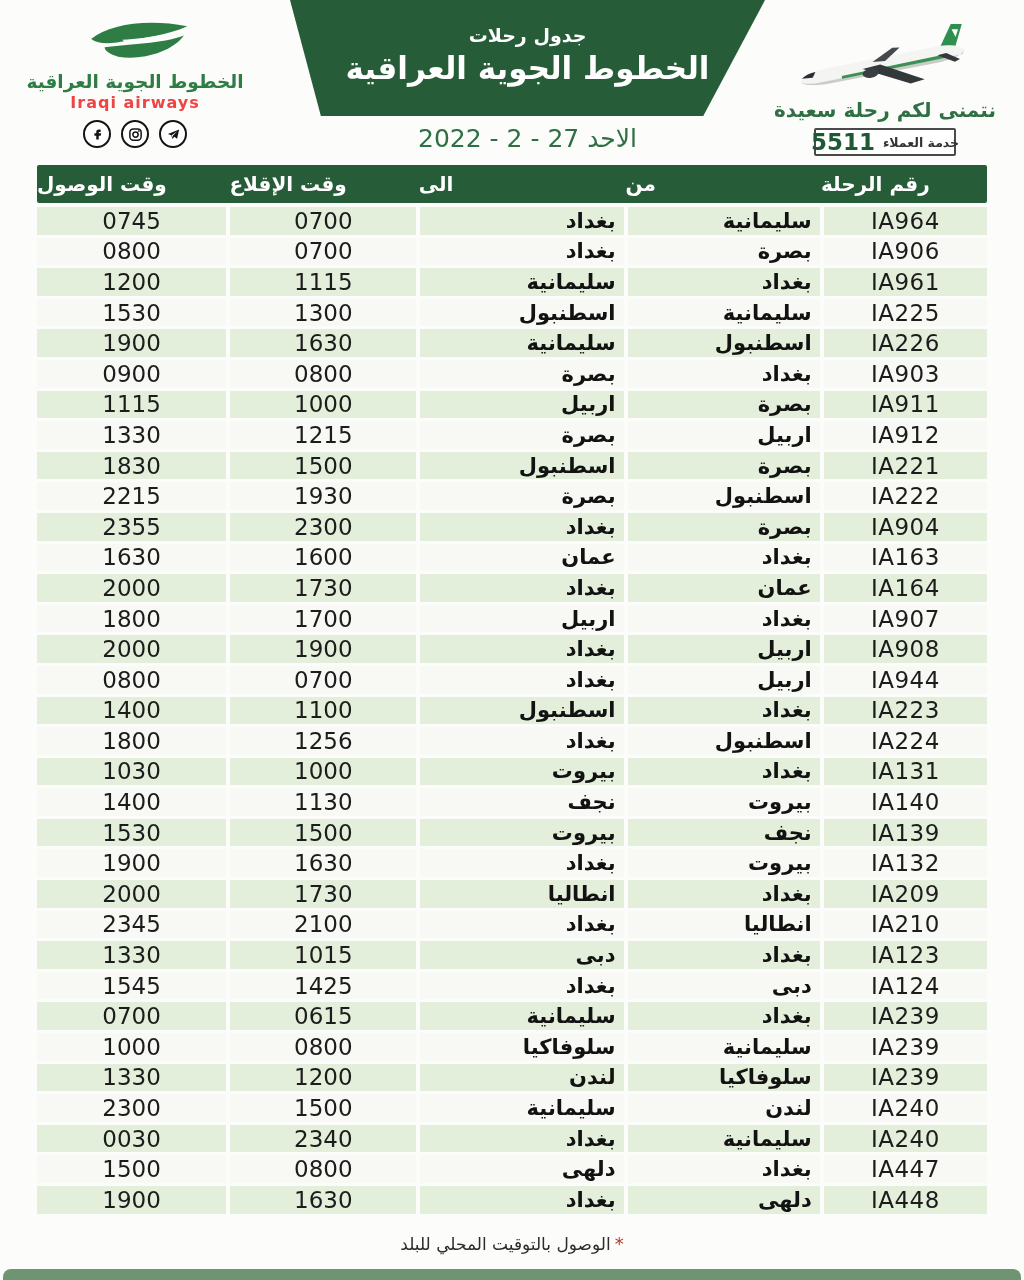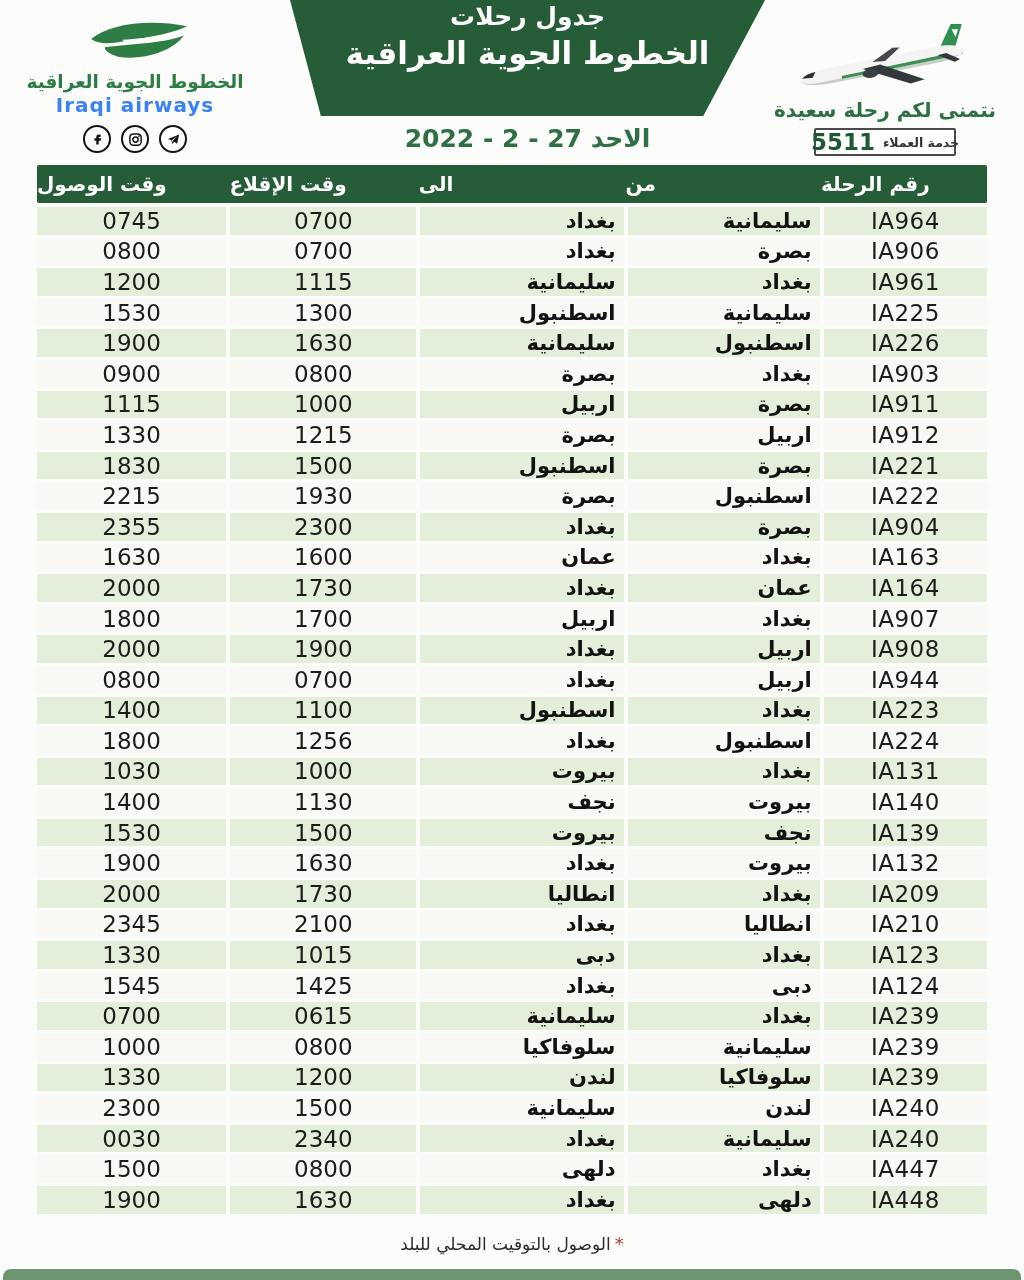--- a/index.html
+++ b/index.html
@@ -28,41 +28,41 @@
   .brand{
     position:absolute;left:30px;top:18px;width:210px;
     display:flex;flex-direction:column;align-items:center;direction:ltr;
   }
   .brand .bird{width:118px;height:52px;}
   .brand-ar{
     color:var(--green-logo);font-weight:bold;font-size:18.5px;line-height:1.1;
     margin-top:2px;white-space:nowrap;
   }
   .brand-en{
-    color:#3b82f6;font-weight:bold;font-size:20px;letter-spacing:1px;margin-top:1px;
+    color:#ef4444;font-weight:bold;font-size:16px;letter-spacing:1px;margin-top:1px;
   }
   .social{display:flex;gap:10px;margin-top:8px;direction:ltr;}
   .social .sicon{
     width:28px;height:28px;border:2px solid #141414;border-radius:50%;
     display:flex;align-items:center;justify-content:center;background:#fff;
     cursor:pointer;
   }
   .social svg{width:15px;height:15px;}
   
   .banner{
     position:absolute;left:290px;top:0;width:475px;height:116px;
     background:var(--green-dark);
     clip-path:polygon(0% 0%,100% 0%,87% 100%,6.5% 100%);
     color:#fff;text-align:center;
   }
-  .banner-line1{font-size:25px;font-weight:bold;margin-top:2px;}
+  .banner-line1{font-size:19px;font-weight:bold;margin-top:24px;}
   .banner-line2{font-size:31px;font-weight:bold;margin-top:4px;}
   .date{
     position:absolute;left:290px;top:124px;width:475px;height:36px;
-    text-align:center;color:var(--green-text);font-size:25px;font-weight:bold;
+    text-align:center;color:var(--green-text);font-size:25px;font-weight:normal;
   }
   
   .promo{
     position:absolute;left:770px;top:22px;width:230px;
     display:flex;flex-direction:column;align-items:center;
   }
   .plane{width:200px;height:76px;}
   .wish{color:var(--green-text);font-size:20px;font-weight:bold;margin-top:0px;white-space:nowrap;text-align:center;}
   .service-box{
     margin-top:6px;border:2px solid #4a4a4a;border-radius:2px;background:#fff;

